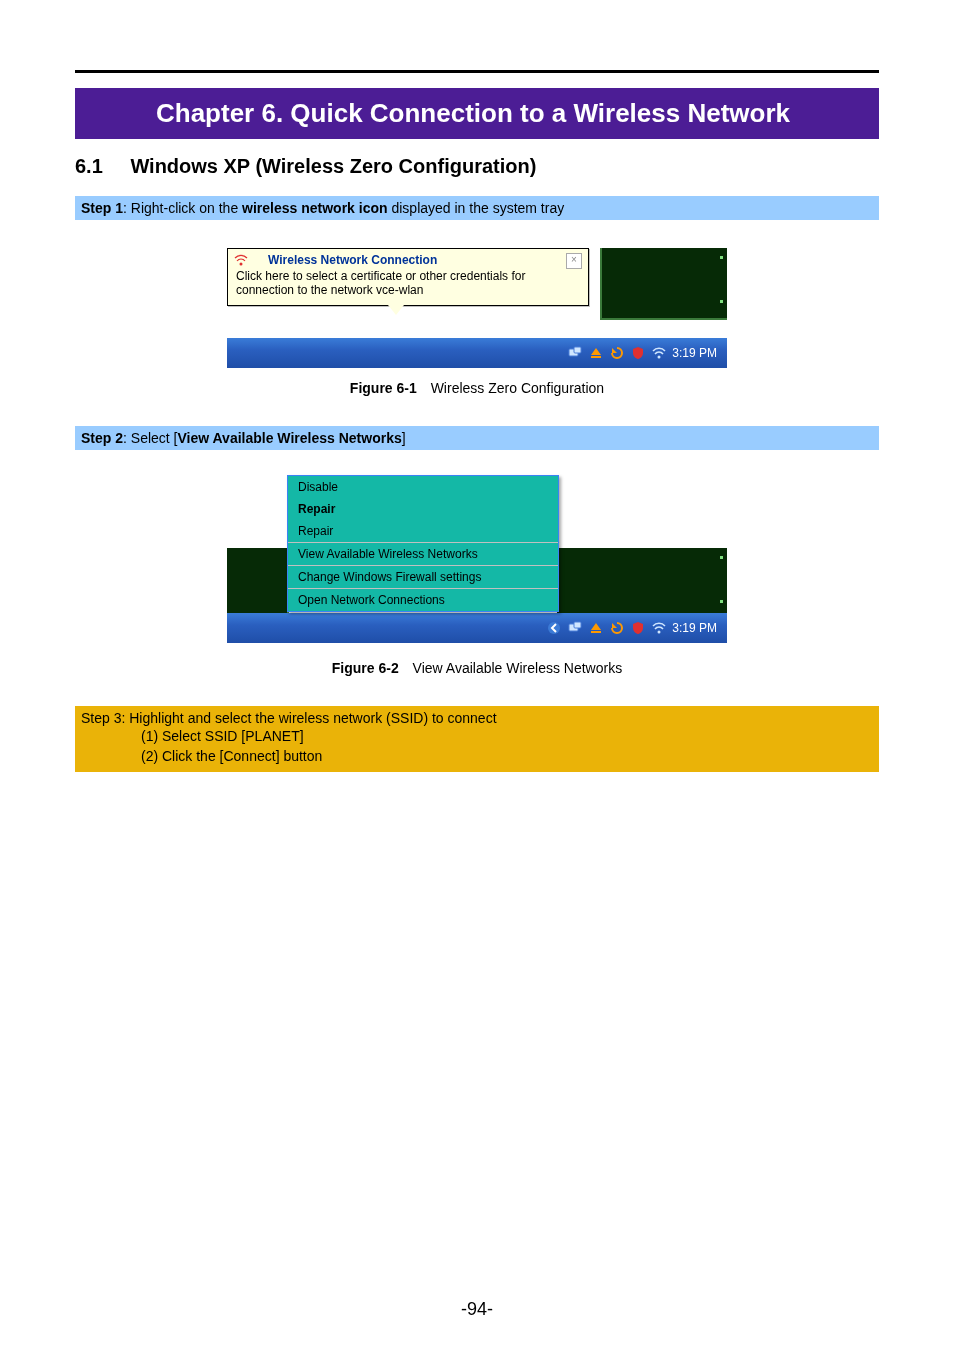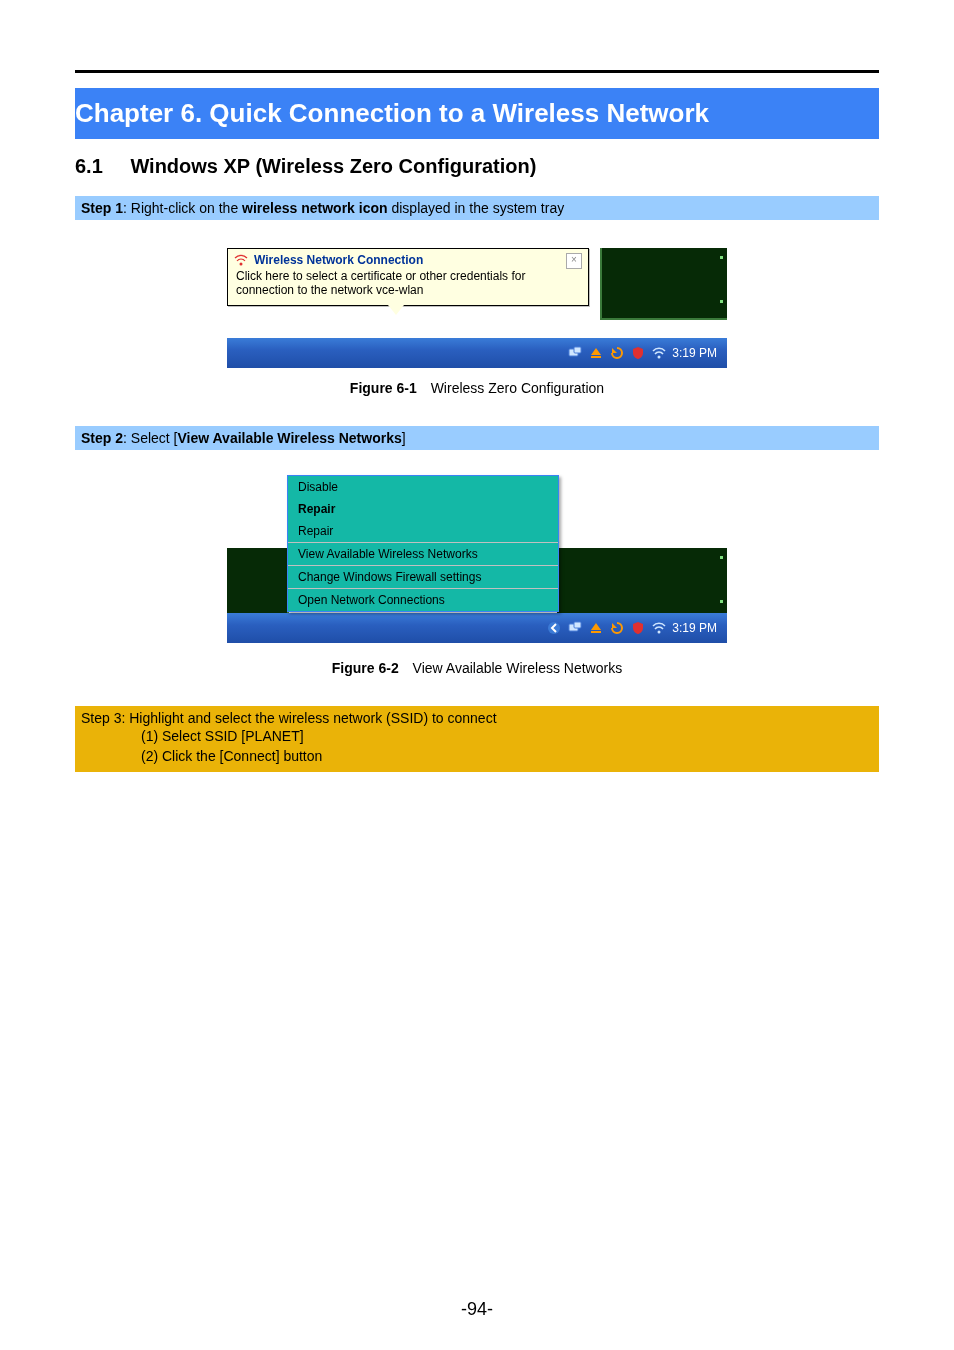--- a/index.html
+++ b/index.html
@@ -14,24 +14,24 @@
     min-height: 1350px;
     box-sizing: border-box;
     padding: 40px 75px 60px 75px;
     position: relative;
   }
   .top-rule {
     border-top: 3px solid #000;
     margin: 30px 0 15px 0;
   }
   .chapter-bar {
-    background: #3b82f6;
+    background: #4c1d95;
     color: #fff;
     padding: 10px 0 10px 0;
-    text-align: left;
+    text-align: center;
     font-size: 26px;
     font-weight: bold;
   }
   .chapter-bar-inner {
     padding: 0 8px 0 0;
     font-family: Arial, Helvetica, sans-serif;
   }
   h2.section-heading {
     font-size: 20px;
     font-weight: bold;
@@ -61,21 +61,21 @@
     width: 360px;
     background: #ffffe1;
     border: 1px solid #000;
     font-family: Tahoma, Arial, sans-serif;
     font-size: 12px;
     box-shadow: 1px 1px 0 rgba(0,0,0,0.25);
   }
   .balloon .b-head {
     display: flex;
     align-items: center;
-    gap: 6px;
+    gap: 20px;
     padding: 4px 6px 2px 6px;
     font-weight: bold;
     color: #003399;
   }
   .balloon .b-head .wifi-dot {
     width: 14px; height: 14px;
     display: inline-flex; align-items: center; justify-content: center;
   }
   .balloon .b-body {
     padding: 0 8px 8px 8px;

